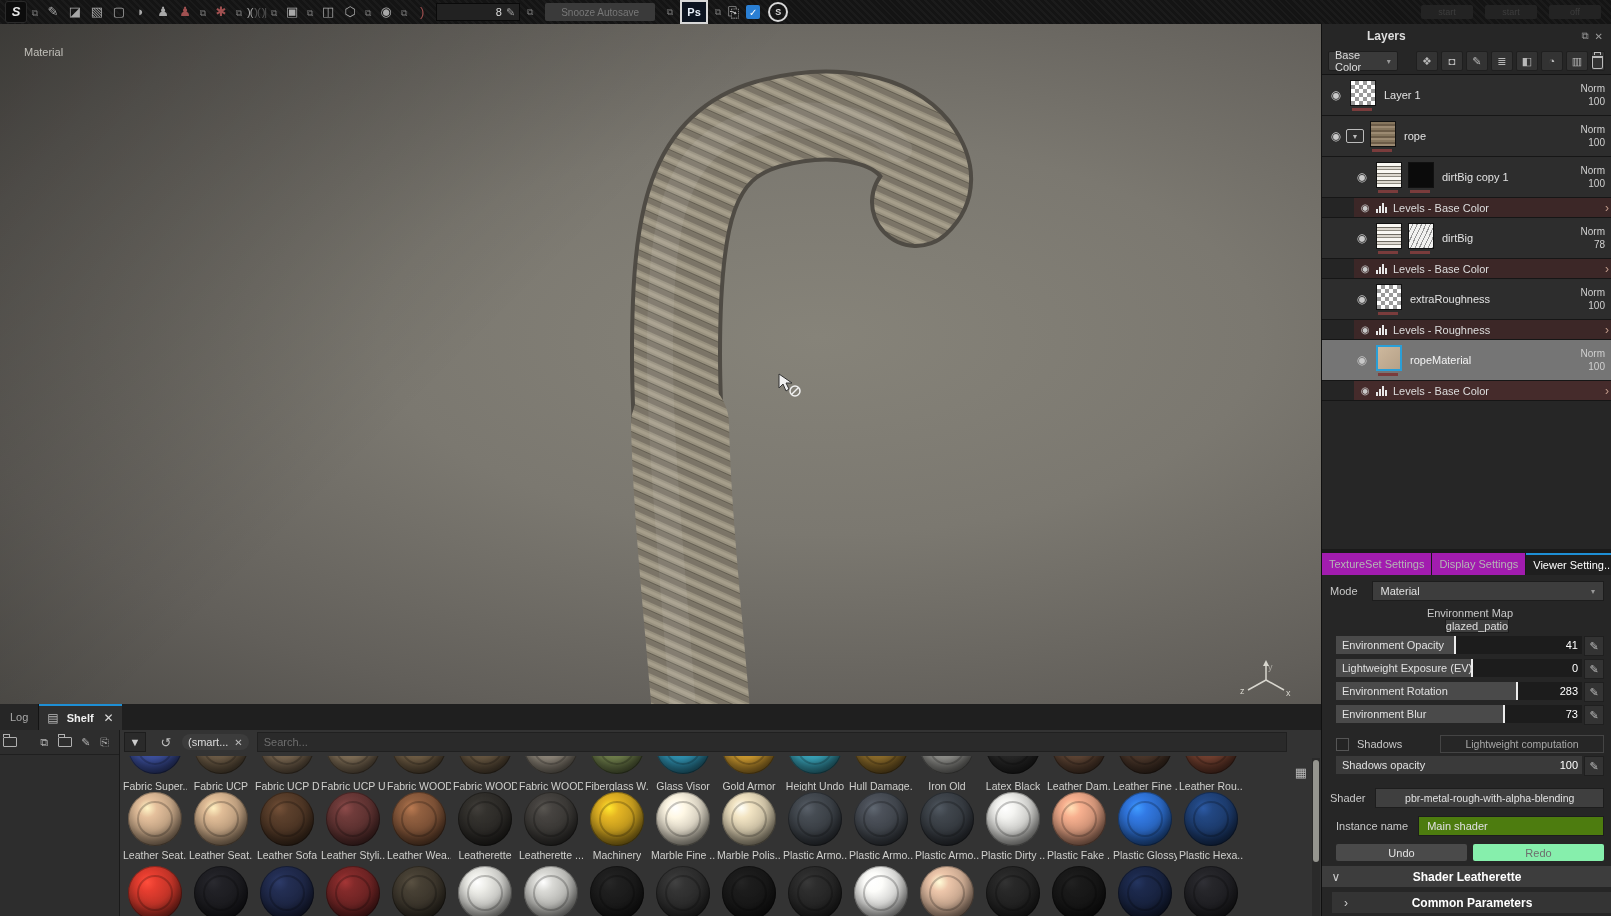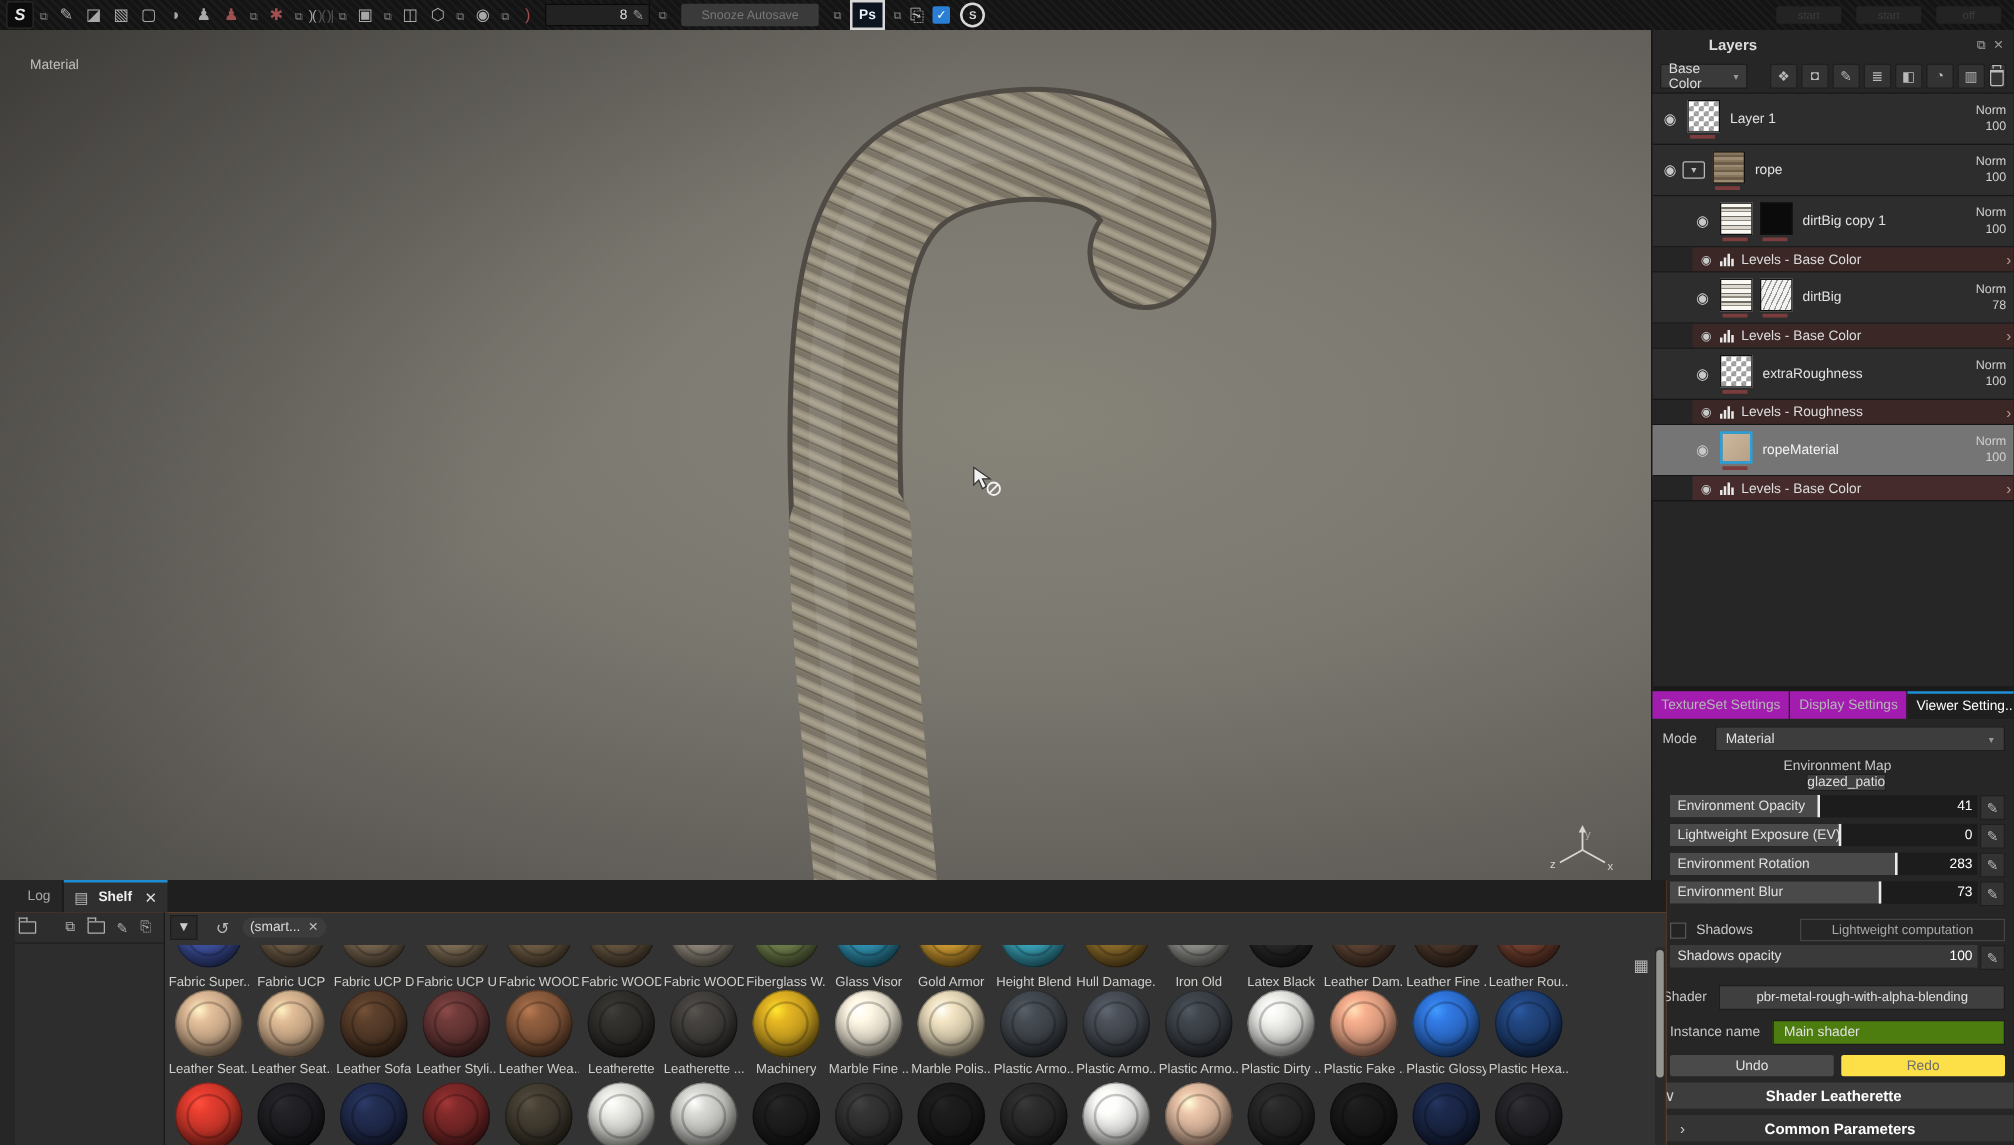--- a/index.html
+++ b/index.html
@@ -126,28 +126,28 @@
   #shadow-op{margin-left:8px;}
   #shader-row{display:flex;align-items:center;margin:12px 8px 0 8px;}
   #shader-value{flex:1;height:18px;background:#3f3f3f;border:1px solid #1d1d1d;margin-left:10px;
     display:flex;align-items:center;justify-content:center;color:#e0e0e0;font-size:10.5px;white-space:nowrap;}
   #instance-row{display:flex;align-items:center;margin:8px 8px 0 14px;}
   #instance-field{flex:1;height:18px;background:#4d7c0f;border:1px solid #1d1d1d;margin-left:10px;
     display:flex;align-items:center;padding:0 8px;color:#e0e0e0;}
   #undoredo{display:flex;gap:6px;margin:8px 8px 0 14px;}
   #undo-btn,#redo-btn{flex:1;height:17px;display:flex;align-items:center;justify-content:center;border-radius:2px;}
   #undo-btn{background:#4a4a4a;color:#e2e2e2;}
-  #redo-btn{background:#fde047;color:#6e6e6e;}
+  #redo-btn{background:#86efac;color:#6e6e6e;}
   .vsection{height:21px;display:flex;align-items:center;margin-top:5px;font-weight:bold;color:#fff;font-size:12px;}
   .vsection .chev{width:28px;text-align:center;color:#ccc;font-weight:normal;}
   .vsection .sectext{flex:1;text-align:center;margin-right:28px;}
   .vsection.s0{background:#3d3d3d;margin-left:0;}
   .vsection.s1{background:#343434;margin-left:10px;}
   
-  #bottom{position:absolute;left:12px;top:704px;width:1321px;height:212px;background:#f97316;}
+  #bottom{position:absolute;left:0;top:704px;width:1321px;height:212px;background:#b91c1c;}
   #bl-tabs{position:absolute;left:0;top:0;width:1321px;height:26px;background:#1f1f1f;display:flex;align-items:stretch;}
   #log-tab{display:flex;align-items:center;padding:0 10px;color:#a8a8a8;background:#262626;border-right:1px solid #141414;}
   #shelf-tabgroup{display:flex;align-items:center;background:#2f2f2f;border-top:2px solid #1e8fd5;box-sizing:border-box;padding:0 8px;}
   #shelf-list-icon{color:#bbb;font-size:12px;margin-right:8px;}
   #shelf-tab{color:#f0f0f0;font-weight:bold;margin-right:10px;}
   #shelf-close{color:#ddd;font-size:12px;}
   #leftcol{position:absolute;left:0;top:26px;width:119px;bottom:0;background:#2d2d2d;border-right:1px solid #1a1a1a;}
   #leftcol-toolbar{height:24px;display:flex;align-items:center;border-bottom:1px solid #1f1f1f;}
   .lc-ico{width:18px;height:16px;display:flex;align-items:center;justify-content:center;color:#b0b0b0;font-size:11px;margin:0 2px;}
   .folder-shape{width:12px;height:8px;border:1px solid #b0b0b0;border-radius:1px;position:relative;}
@@ -564,20 +564,21 @@
       </div>
     </div>
     <div id="shelfarea">
       <div id="shelf-toolbar">
         <span id="filter-btn">▼</span>
         <span id="undo-filter-btn">↺</span>
         <span id="smart-chip">
           <span>(smart...</span>
           <span class="x">✕</span>
         </span>
+        <input id="shelf-search" placeholder="Search..." style="">
       </div>
       <span id="grid-size-btn">▦</span>
       <div class="shelfgrid" id="row1">
 
       <div class="cell">
             <span class="cutwrap">
               <span class="sphere" style="background: radial-gradient(circle at 36% 30%, rgb(90, 119, 233) 0%, rgb(71, 93, 183) 18%, rgb(60, 79, 155) 46%, rgb(33, 43, 85) 80%, rgb(21, 28, 54) 100%); box-shadow: rgba(0, 0, 0, 0.3) 0px 0px 0px 1px inset, rgba(0, 0, 0, 0.35) 0px -9px 12px inset;"></span>
             </span>
           </div>
           <div class="cell">
@@ -687,21 +688,21 @@
           <div class="cell">
             <span class="slabel2">Fiberglass W...</span>
           </div>
           <div class="cell">
             <span class="slabel2">Glass Visor</span>
           </div>
           <div class="cell">
             <span class="slabel2">Gold Armor</span>
           </div>
           <div class="cell">
-            <span class="slabel2">Height Blend</span>
+            <span class="slabel2">Height Undo</span>
           </div>
           <div class="cell">
             <span class="slabel2">Hull Damage...</span>
           </div>
           <div class="cell">
             <span class="slabel2">Iron Old</span>
           </div>
           <div class="cell">
             <span class="slabel2">Latex Black</span>
           </div>

